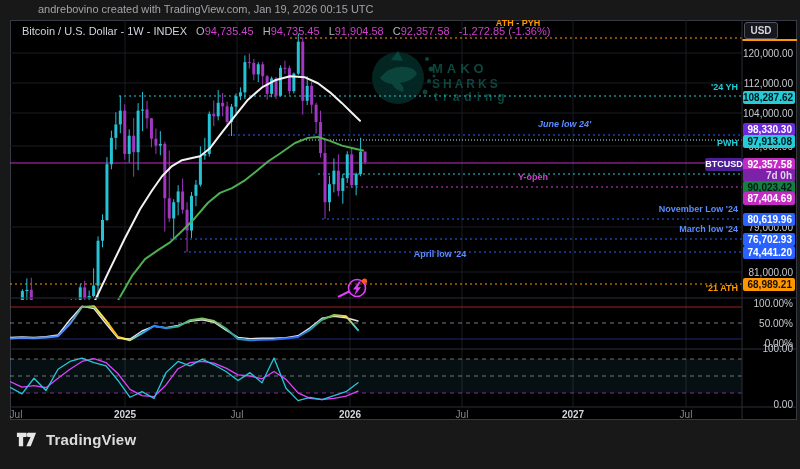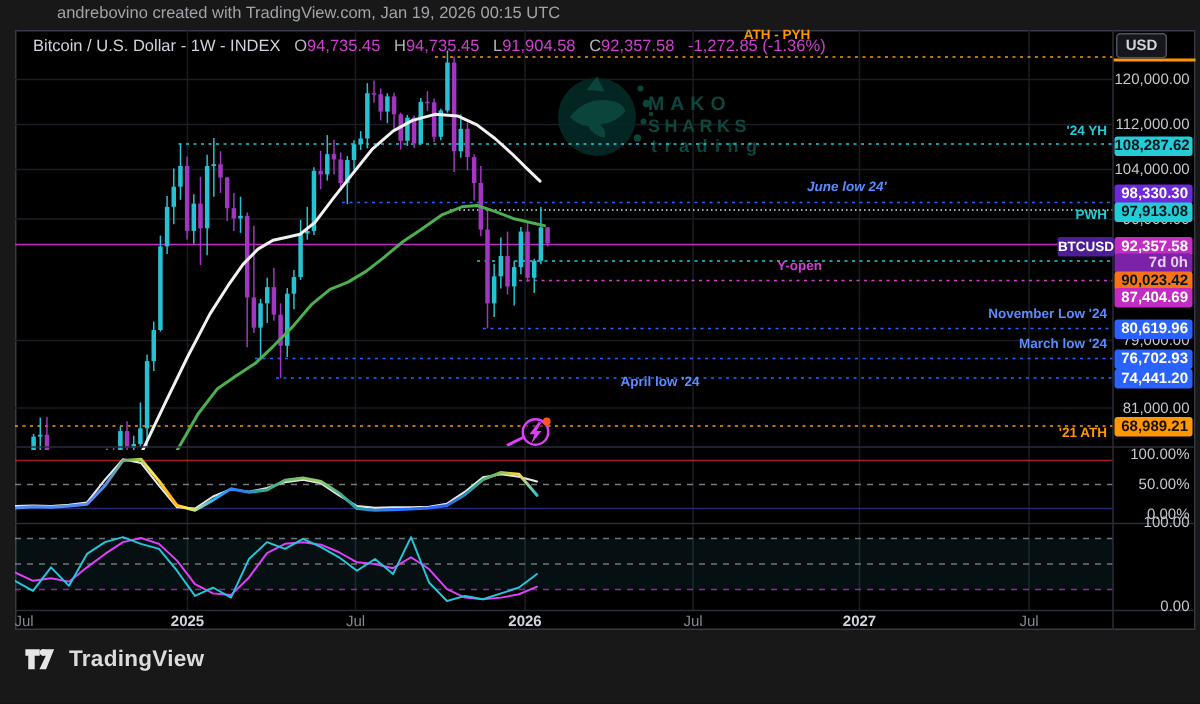--- a/index.html
+++ b/index.html
@@ -327,21 +327,21 @@
         <div class="plot-label" style="top: 18px; color: rgb(255, 152, 0); left: 458px; width: 120px; text-align: center;">ATH - PYH</div>
         <div class="badge" style="top: 91px; background: rgb(36, 204, 216); color: rgb(0, 23, 26);">108,287.62</div>
         <div class="plot-label" style="top: 82px; color: rgb(36, 204, 216); left: 538px; width: 200px; text-align: right;">'24 YH</div>
         <div class="badge" style="top: 123px; background: #6d28d9; color: rgb(255, 255, 255);">98,330.30</div>
         <div class="plot-label" style="top: 119px; color: rgb(90, 140, 255); left: 538px; width: 200px; text-align: left; font-style: italic;">June low 24'</div>
         <div class="badge" style="top: 135px; background: rgb(36, 204, 216); color: rgb(0, 23, 26);">97,913.08</div>
         <div class="plot-label" style="top: 138px; color: rgb(36, 204, 216); left: 538px; width: 200px; text-align: right;">PWH</div>
         <div class="badge" style="top: 158px; background: rgb(195, 44, 195); color: rgb(255, 255, 255);">92,357.58</div>
         <div class="badge-left" style="left: 705px; width: 38px; top: 158px; background: #4c1d95; color: rgb(255, 255, 255);">BTCUSD</div>
         <div class="badge" style="top: 169px; background: rgb(124, 34, 168); color: rgb(232, 205, 245);">7d 0h</div>
-        <div class="badge" style="top: 181px; background: #f97316; color: rgb(0, 23, 26);">90,023.42</div>
+        <div class="badge" style="top: 181px; background: #15803d; color: rgb(0, 23, 26);">90,023.42</div>
         <div class="badge" style="top: 192px; background: rgb(195, 44, 195); color: rgb(255, 255, 255);">87,404.69</div>
         <div class="plot-label" style="top: 172px; color: rgb(209, 63, 209); left: 473px; width: 120px; text-align: center;">Y-open</div>
         <div class="badge" style="top: 213px; background: rgb(41, 98, 255); color: rgb(255, 255, 255);">80,619.96</div>
         <div class="plot-label" style="top: 204px; color: rgb(90, 140, 255); left: 538px; width: 200px; text-align: right;">November Low '24</div>
         <div class="badge" style="top: 233px; background: rgb(41, 98, 255); color: rgb(255, 255, 255);">76,702.93</div>
         <div class="plot-label" style="top: 224px; color: rgb(90, 140, 255); left: 538px; width: 200px; text-align: right;">March low '24</div>
         <div class="badge" style="top: 246px; background: rgb(41, 98, 255); color: rgb(255, 255, 255);">74,441.20</div>
         <div class="plot-label" style="top: 249px; color: rgb(90, 140, 255); left: 380px; width: 120px; text-align: center;">April low '24</div>
         <div class="badge" style="top: 278px; background: rgb(255, 152, 0); color: rgb(26, 16, 0);">68,989.21</div>
         <div class="plot-label" style="top: 283px; color: rgb(255, 152, 0); left: 538px; width: 200px; text-align: right;">'21 ATH</div>

